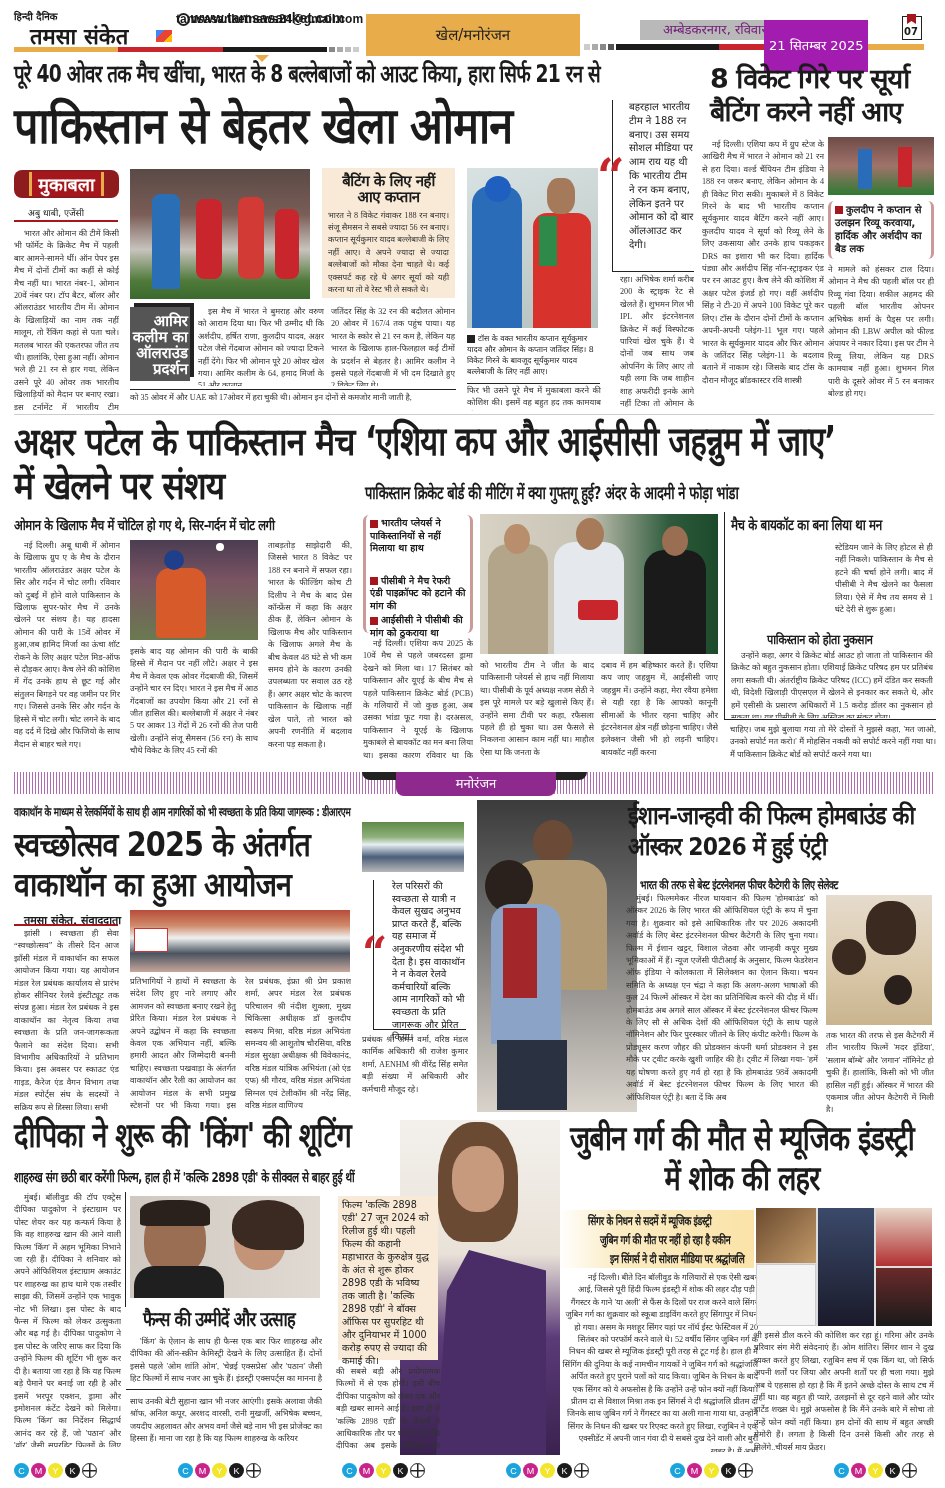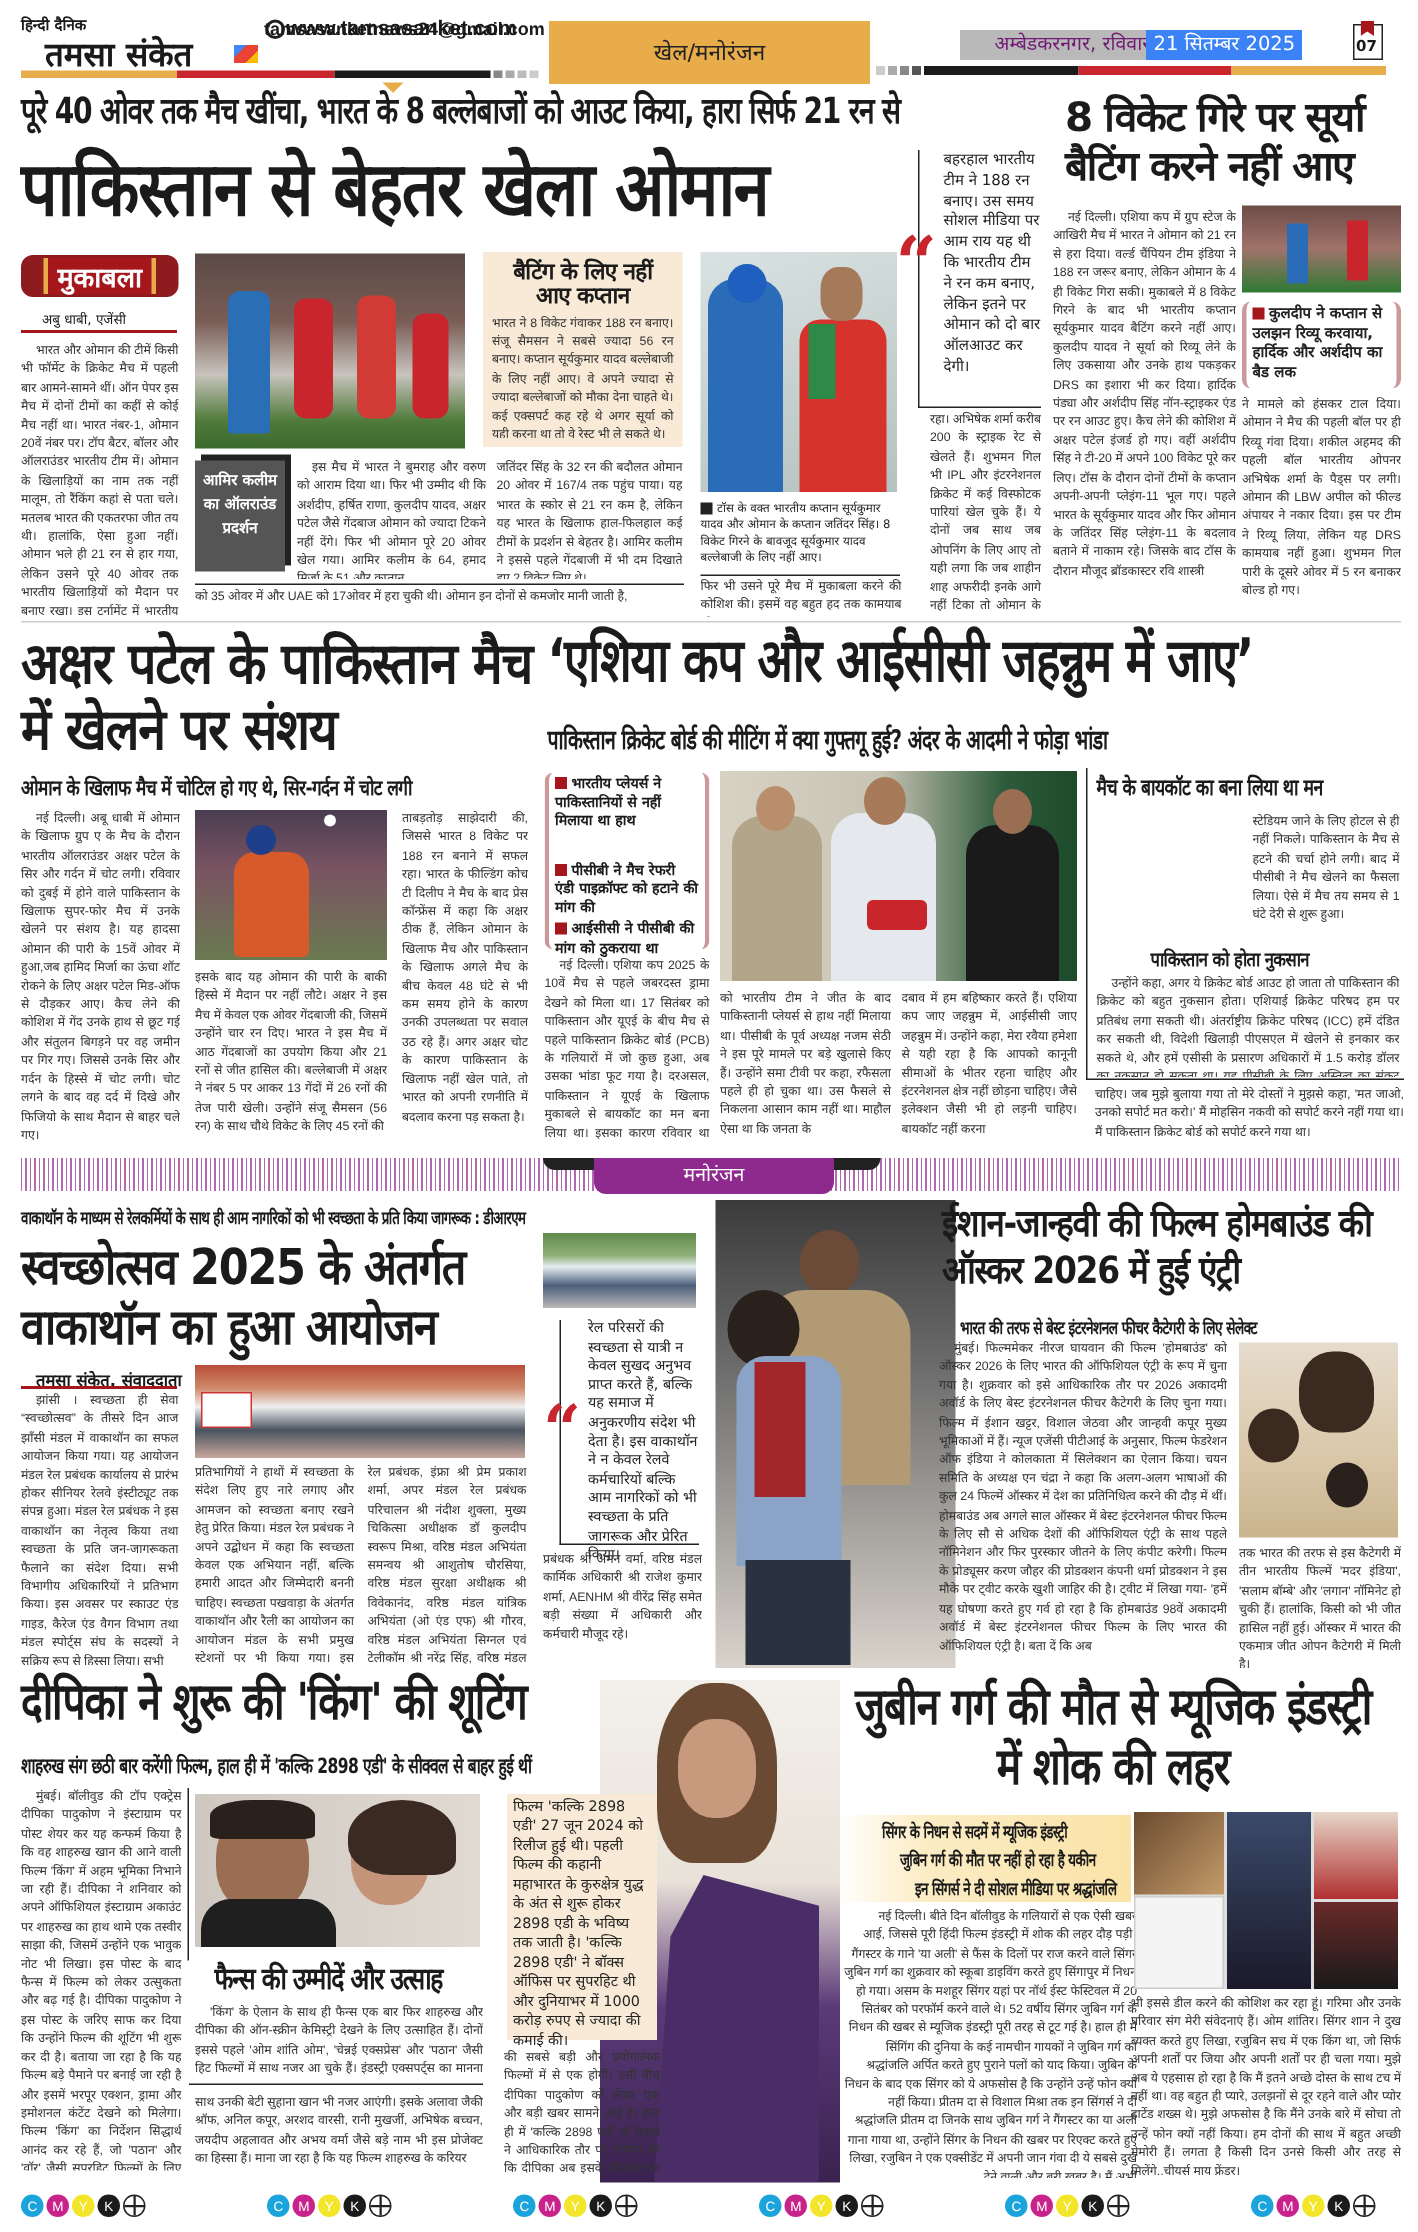--- a/index.html
+++ b/index.html
@@ -1,30 +1,30 @@
 <!DOCTYPE html>
 <html><head>
 <meta charset="utf-8">
 <style>
 *{box-sizing:border-box;margin:0;padding:0}
 body{width:945px;height:1488px;background:#fff;position:relative;overflow:hidden;font-family:"DejaVu Sans",sans-serif;color:#1a1a1a}
 .abs{position:absolute}
 .hl{font-family:"DejaVu Sans",sans-serif;font-weight:bold;color:#1b1b1b;line-height:1.05;letter-spacing:-1px;transform-origin:left top;white-space:nowrap}
-.body{font-family:Liberation Sans, sans-serif;font-size:8.2px;line-height:12.4px;color:#333;text-align:justify;overflow:hidden}
+.body{font-family:Liberation Serif, serif;font-size:8.2px;line-height:12.4px;color:#333;text-align:justify;overflow:hidden}
 .body p{text-indent:10px}
 .photo{overflow:hidden}
 .rule{position:absolute;background:#222}
 
 .mast-small{font-size:10px;font-weight:bold}
 .mast-big{font-size:22px;font-weight:bold;letter-spacing:0px}
 .mast-web{font-size:14px;font-weight:bold;font-family:"Liberation Sans",sans-serif}
 .mast-mail{font-size:12px;font-weight:bold;font-family:"Liberation Sans",sans-serif}
 .section-tab{background:#e8ad4a;font-size:15px;text-align:center;line-height:42px;color:#222}
 .date-grey{background:#b9b9b9;font-size:13px;padding:0 23px;line-height:20px;color:#701a75}
-.date-black{background:#3b82f6;color:#fff;font-size:13px;padding:0 5px;line-height:20px}
+.date-black{background:#a21caf;color:#fff;font-size:13px;padding:16px 5px;line-height:20px}
 .quote-mark{color:#c9252c;font-family:"DejaVu Serif",serif;font-weight:bold}
 .qtext{font-family:"DejaVu Sans",sans-serif;font-size:10.5px;line-height:14.3px;color:#222}
 .cmyk{display:flex;gap:2px;align-items:center}
 .cmyk span{width:15px;height:15px;border-radius:50%;font-size:9px;color:#fff;display:flex;align-items:center;justify-content:center;font-family:"Liberation Sans",sans-serif}
 .bullet-sq{display:inline-block;width:8px;height:8px;background:#a5161d;margin-right:3px;vertical-align:middle}
 .subhead{font-family:"DejaVu Sans",sans-serif;font-weight:bold;color:#1b1b1b;white-space:nowrap;letter-spacing:-0.5px}
 .caption{font-size:7.8px;line-height:11px;color:#222}
 </style>
 </head>
 <body>
@@ -78,21 +78,21 @@
 <div class="abs photo" style="left:130px;top:169px;width:180px;height:130px;background:linear-gradient(180deg,#5a4a46 0%,#7a5d56 35%,#c8c3bd 62%,#4f7a3a 86%,#3b6a2e 100%)">
   <div style="position:absolute;left:22px;top:25px;width:28px;height:95px;background:#2a6fb5;border-radius:8px 8px 2px 2px"></div>
   <div style="position:absolute;left:66px;top:30px;width:26px;height:80px;background:#c9252c;border-radius:8px"></div>
   <div style="position:absolute;left:108px;top:28px;width:26px;height:82px;background:#d23b35;border-radius:8px"></div>
   <div style="position:absolute;left:145px;top:40px;width:24px;height:70px;background:#c9252c;border-radius:8px"></div>
 </div>
 <div class="abs" style="left:322px;top:168px;width:133px;height:130px;background:#f8ead6">
   <div class="hl" style="font-size:15px;white-space:normal;text-align:center;padding:6px 10px 0;letter-spacing:-0.5px">बैटिंग के लिए नहीं आए कप्तान</div>
   <div class="body" style="padding:4px 6px;height:86px">भारत ने 8 विकेट गंवाकर 188 रन बनाए। संजू सैमसन ने सबसे ज्यादा 56 रन बनाए। कप्तान सूर्यकुमार यादव बल्लेबाजी के लिए नहीं आए। वे अपने ज्यादा से ज्यादा बल्लेबाजों को मौका देना चाहते थे। कई एक्सपर्ट कह रहे थे अगर सूर्या को यही करना था तो वे रेस्ट भी ले सकते थे।</div>
 </div>
-<div class="abs" style="left:130px;top:307px;width:60px;height:74px;background:#555;color:#fff;font-weight:bold;font-size:10px;line-height:16px;text-align:center;padding:6px 2px;box-shadow:4px -4px 0 #222">
+<div class="abs" style="left:130px;top:307px;width:60px;height:74px;background:#555;color:#fff;font-weight:bold;font-size:15px;line-height:16px;text-align:right;padding:6px 2px;box-shadow:4px -4px 0 #222">
   <span>आमिर कलीम का ऑलराउंड प्रदर्शन</span>
 </div>
 <div class="abs body" style="left:198px;top:306px;width:126px;height:80px">
     <p>इस मैच में भारत ने बुमराह और वरुण को आराम दिया था। फिर भी उम्मीद थी कि अर्शदीप, हर्षित राणा, कुलदीप यादव, अक्षर पटेल जैसे गेंदबाज ओमान को ज्यादा टिकने नहीं देंगे। फिर भी ओमान पूरे 20 ओवर खेल गया। आमिर कलीम के 64, हमाद मिर्जा के 51 और कप्तान</p>
   </div>
 <div class="abs body" style="left:331px;top:306px;width:124px;height:80px">
     <p style="text-indent:0">जतिंदर सिंह के 32 रन की बदौलत ओमान 20 ओवर में 167/4 तक पहुंच पाया। यह भारत के स्कोर से 21 रन कम है, लेकिन यह भारत के खिलाफ हाल-फिलहाल कई टीमों के प्रदर्शन से बेहतर है। आमिर कलीम ने इससे पहले गेंदबाजी में भी दम दिखाते हुए 2 विकेट लिए थे।</p>
   </div>
 <div class="rule" style="left:130px;top:389px;width:326px;height:1px"></div>
 <div class="abs body" style="left:130px;top:392px;width:330px;height:14px;white-space:nowrap">को 35 ओवर में और UAE को 17ओवर में हरा    चुकी थी। ओमान इन दोनों से कमजोर मानी जाती है,</div>

